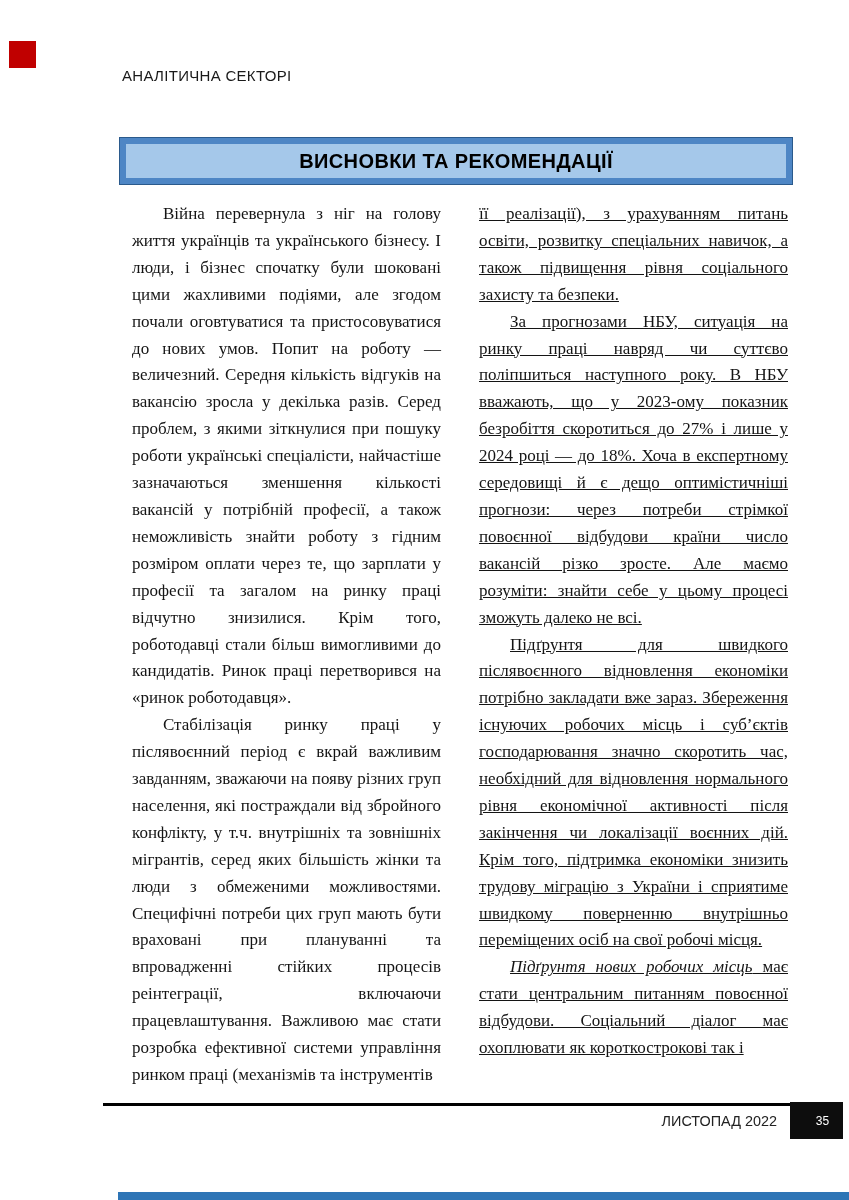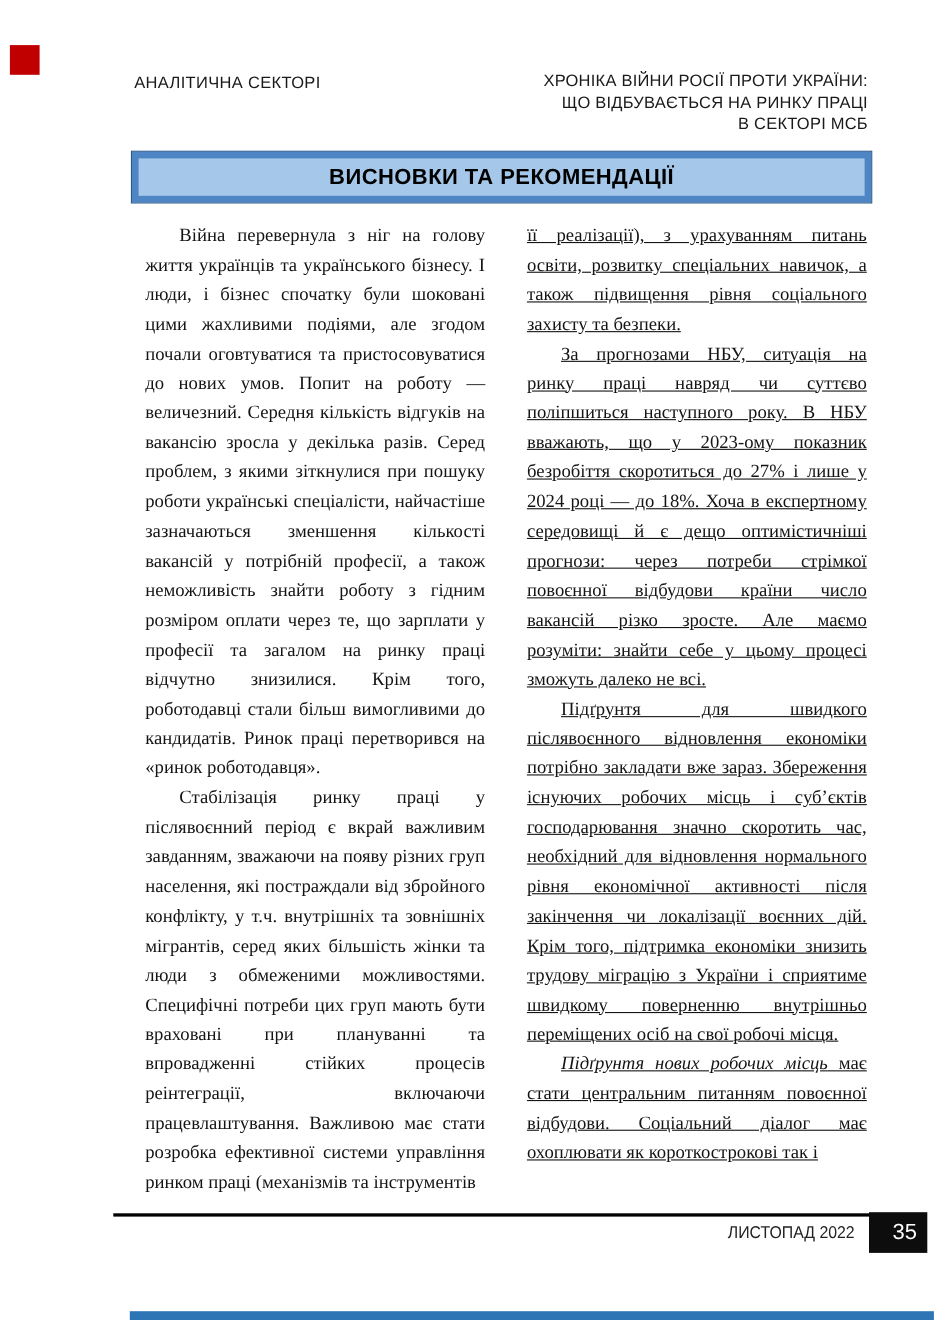--- a/index.html
+++ b/index.html
@@ -34,37 +34,32 @@
   .footer-rule{position:absolute;left:103px;top:1103px;width:687px;height:3px;background:#000;}
   .footer-issue{
     position:absolute;left:500px;top:1112px;width:277px;text-align:right;
     font-size:15.5px;color:#222;transform:scaleX(.93);transform-origin:100% 50%;
     white-space:nowrap;
   }
   .page-num-box{
     position:absolute;left:790px;top:1102px;width:53px;height:37px;
     display:flex;align-items:center;justify-content:center;
   }
-  .page-num{color:#ffffff;font-size:20px;margin-left:12px;}
+  .page-num{color:#ffffff;font-size:12px;margin-left:12px;}
   .bottom-bar{position:absolute;left:118px;top:1192px;width:731px;height:8px;}
 </style>
 </head>
 <body>
 
 <div class="page">
 
   <div class="red-square" style="background-color: rgb(192, 0, 0);"></div>
 
   <div class="hdr-left">АНАЛІТИЧНА СЕКТОРІ</div>
 
-  <div class="hdr-right">
-    <div>ХРОНІКА ВІЙНИ РОСІЇ ПРОТИ УКРАЇНИ:</div>
-    <div>ЩО ВІДБУВАЄТЬСЯ НА РИНКУ ПРАЦІ</div>
-    <div>В СЕКТОРІ МСБ</div>
-  </div>
 
   <div class="banner" style="background-color: rgb(165, 200, 234); border-color: rgb(78, 134, 197);">
     <span class="banner-title">ВИСНОВКИ ТА РЕКОМЕНДАЦІЇ</span>
   </div>
 
   <div class="col col-left">
       <p class="indent">Війна перевернула з ніг на голову життя українців та українського бізнесу. І люди, і бізнес спочатку були шоковані цими жахливими подіями, але згодом почали оговтуватися та пристосовуватися до нових умов. Попит на роботу — величезний. Середня кількість відгуків на вакансію зросла у декілька разів. Серед проблем, з якими зіткнулися при пошуку роботи українські спеціалісти, найчастіше зазначаються зменшення кількості вакансій у потрібній професії, а також неможливість знайти роботу з гідним розміром оплати через те, що зарплати у професії та загалом на ринку праці відчутно знизилися. Крім того, роботодавці стали більш вимогливими до кандидатів. Ринок праці перетворився на «ринок роботодавця».</p>
       <p class="indent">Стабілізація ринку праці у післявоєнний період є вкрай важливим завданням, зважаючи на появу різних груп населення, які постраждали від збройного конфлікту, у т.ч. внутрішніх та зовнішніх мігрантів, серед яких більшість жінки та люди з обмеженими можливостями. Специфічні потреби цих груп мають бути враховані при плануванні та впровадженні стійких процесів реінтеграції, включаючи працевлаштування. Важливою має стати розробка ефективної системи управління ринком праці (механізмів та інструментів</p>
     </div>
 

